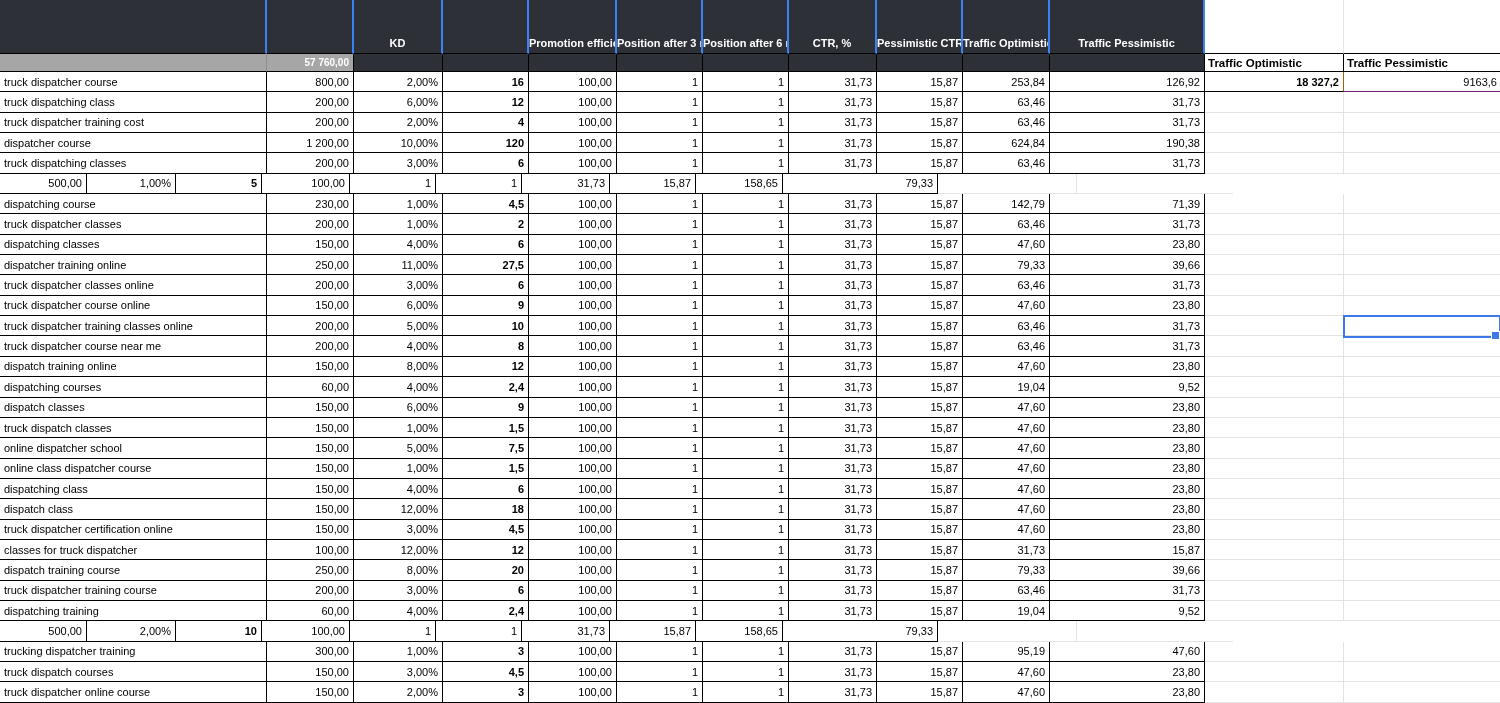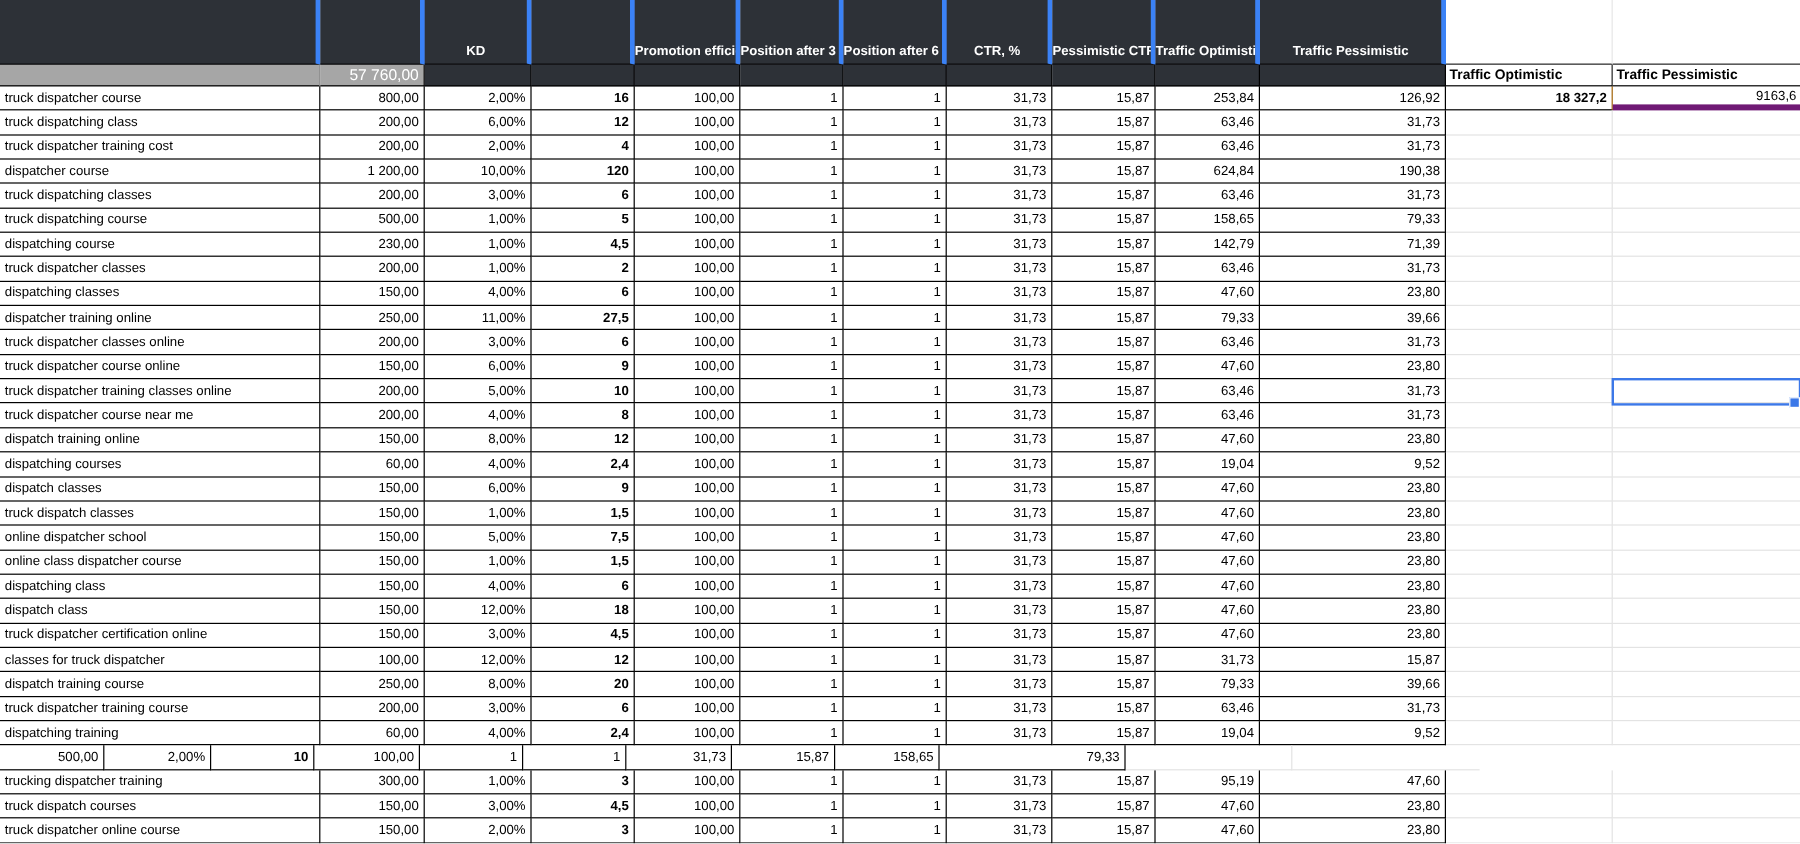--- a/index.html
+++ b/index.html
@@ -15,44 +15,44 @@
   
   .cA{width:267px}.cB{width:87px}.cC{width:89px}.cD{width:86px}.cE{width:88px}
   .cF{width:86px}.cG{width:86px}.cH{width:88px}.cI{width:86px}.cJ{width:87px}
   .cK{width:155px}.cL{width:139px}.cM{width:156px}
   
   .header-row{height:54px;}
   .hdr{
     background:#2d3137;color:#fff;font-weight:bold;
     align-items:flex-end;justify-content:center;text-align:center;
     line-height:12.5px;padding-bottom:4px;
-    border-right:4px solid #3b82f6;border-bottom:1px solid #000;
+    border-right:2px solid #3b82f6;border-bottom:1px solid #000;
   }
   .hdr span{display:block;width:100%;}
   .whitehdr{background:#fff;border-bottom:1px solid #000;}
   .whitehdr.cL{border-right:1px solid #e3e3e3;}
   
   .subheader-row{height:18px;}
   .grayc{background:#a6a6a6;border-bottom:1px solid #000;}
   .grayc.cA{border-right:1px solid #8d8d8d;}
-  .grayc.cB{border-right:1px solid #000;color:#fff;font-weight:normal;justify-content:flex-end;padding-right:4px;font-size:13px;}
+  .grayc.cB{border-right:1px solid #000;color:#fff;font-weight:bold;justify-content:flex-end;padding-right:4px;font-size:10px;}
   .darkc{background:#2d3137;border-right:1px solid #000;border-bottom:1px solid #000;}
   .sidelabel{
     background:#fff;font-weight:bold;font-size:11.5px;padding-left:3px;
     border-bottom:1px solid #000;
   }
   .sidelabel.cL{border-right:1px solid #000;}
   
   .data-row{height:20.35px;}
   .data-row .main{border-right:1px solid #000;border-bottom:1px solid #000;}
   .txt{justify-content:flex-start;padding-left:4px;}
   .num{justify-content:flex-end;padding-right:4px;}
   .boldv{font-weight:bold;}
   .sideval{border-right:1px solid #a16207;border-bottom:1px solid #000;justify-content:flex-end;padding-right:4px;}
-  .sideend{border-bottom:5px solid #701a75;justify-content:flex-end;padding-right:3px;}
+  .sideend{border-bottom:1px solid #701a75;justify-content:flex-end;padding-right:3px;}
   .lite{border-right:1px solid #e3e3e3;border-bottom:1px solid #e3e3e3;}
   .liteend{border-bottom:1px solid #e3e3e3;}
   
   #selection{
     position:absolute;left:1343px;top:315px;width:158px;height:23px;
     border:2px solid #3c78e8;box-sizing:border-box;pointer-events:auto;
   }
   #selection .fill-handle{
     position:absolute;right:-1px;bottom:-4px;width:7px;height:7px;
     background:#3c78e8;border:1px solid #fff;box-sizing:content-box;
@@ -181,21 +181,20 @@
         <div class="cell main cF num">1</div>
         <div class="cell main cG num">1</div>
         <div class="cell main cH num">31,73</div>
         <div class="cell main cI num">15,87</div>
         <div class="cell main cJ num">63,46</div>
         <div class="cell main cK num">31,73</div>
         <div class="cell cL lite"></div>
         <div class="cell cM liteend"></div>
       </div>
       <div class="row data-row">
-        <div class="cell main cA txt">truck dispatching course</div>
         <div class="cell main cB num">500,00</div>
         <div class="cell main cC num">1,00%</div>
         <div class="cell main cD num boldv">5</div>
         <div class="cell main cE num">100,00</div>
         <div class="cell main cF num">1</div>
         <div class="cell main cG num">1</div>
         <div class="cell main cH num">31,73</div>
         <div class="cell main cI num">15,87</div>
         <div class="cell main cJ num">158,65</div>
         <div class="cell main cK num">79,33</div>

